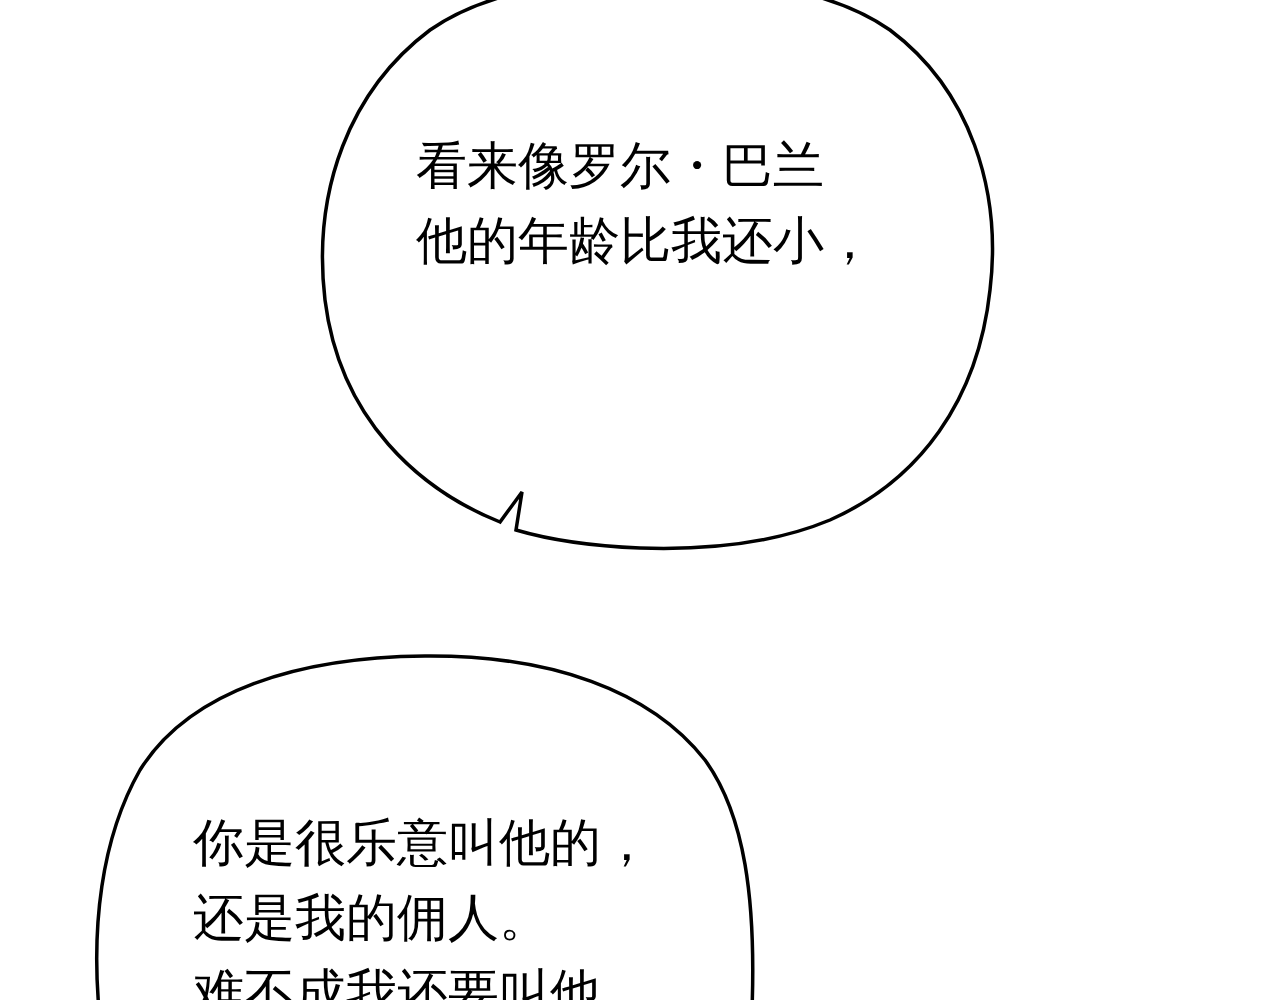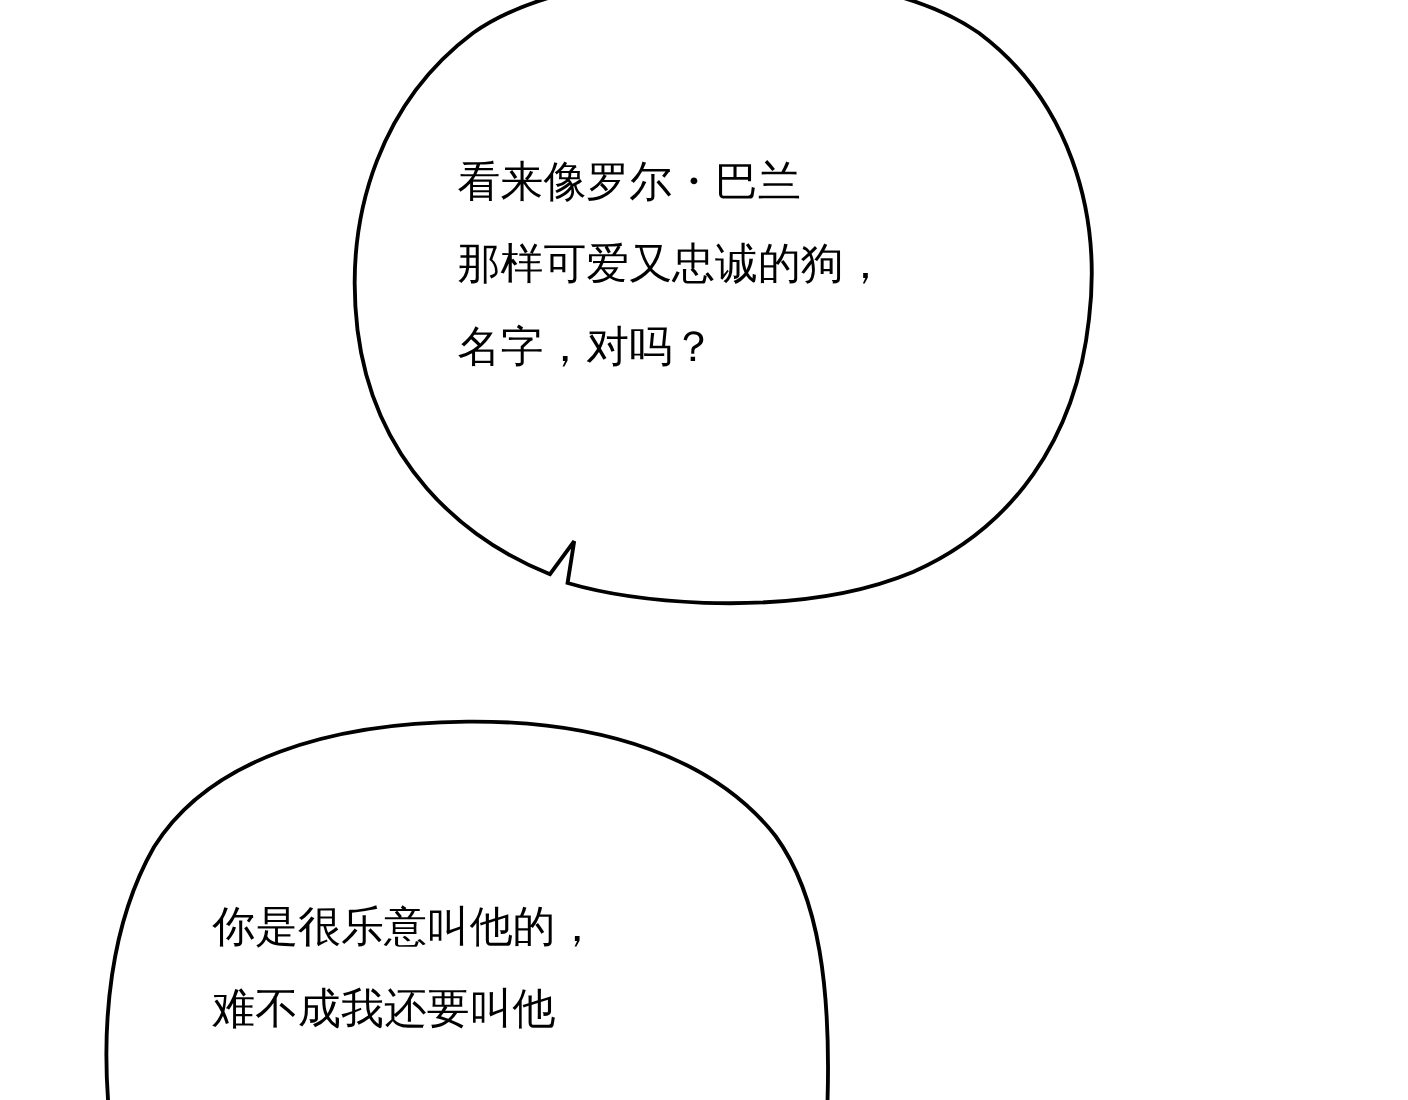--- a/index.html
+++ b/index.html
@@ -20,21 +20,21 @@
     svg.bubbles {
       position: absolute;
       left: 0;
       top: 0;
       width: 1280px;
       height: 1000px;
     }
     .bubble-text {
       position: absolute;
       font-family: "DejaVu Sans", sans-serif;
-      font-size: 39px;
+      font-size: 51px;
       line-height: 75px;
       color: #000000;
       white-space: nowrap;
       letter-spacing: 0px;
     }
     .bubble-text .line {
       display: block;
       height: 75px;
     }
     #text-1 {
@@ -67,22 +67,22 @@
 
     <path d="M 99 1010
          C 92 930, 100 840, 140 770
          C 190 690, 300 657, 425 656
          C 550 655, 650 690, 705 760
          C 745 815, 756 900, 752 1010" fill="#ffffff" stroke="#000000" stroke-width="3.5"></path>
   </svg>
 
   <div class="bubble-text" id="text-1">
     <span class="line">看来像罗尔・巴兰</span>
-    <span class="line">那样可爱又忠诚的狗，</span>
-    <span class="line">名字，对吗？</span>
+    <span class="line">他的年龄比我还小，</span>
   </div>
 
   <div class="bubble-text" id="text-2">
     <span class="line">你是很乐意叫他的，</span>
+    <span class="line">还是我的佣人。</span>
     <span class="line">难不成我还要叫他</span>
   </div>
 
 </div>
 
 </body></html>

